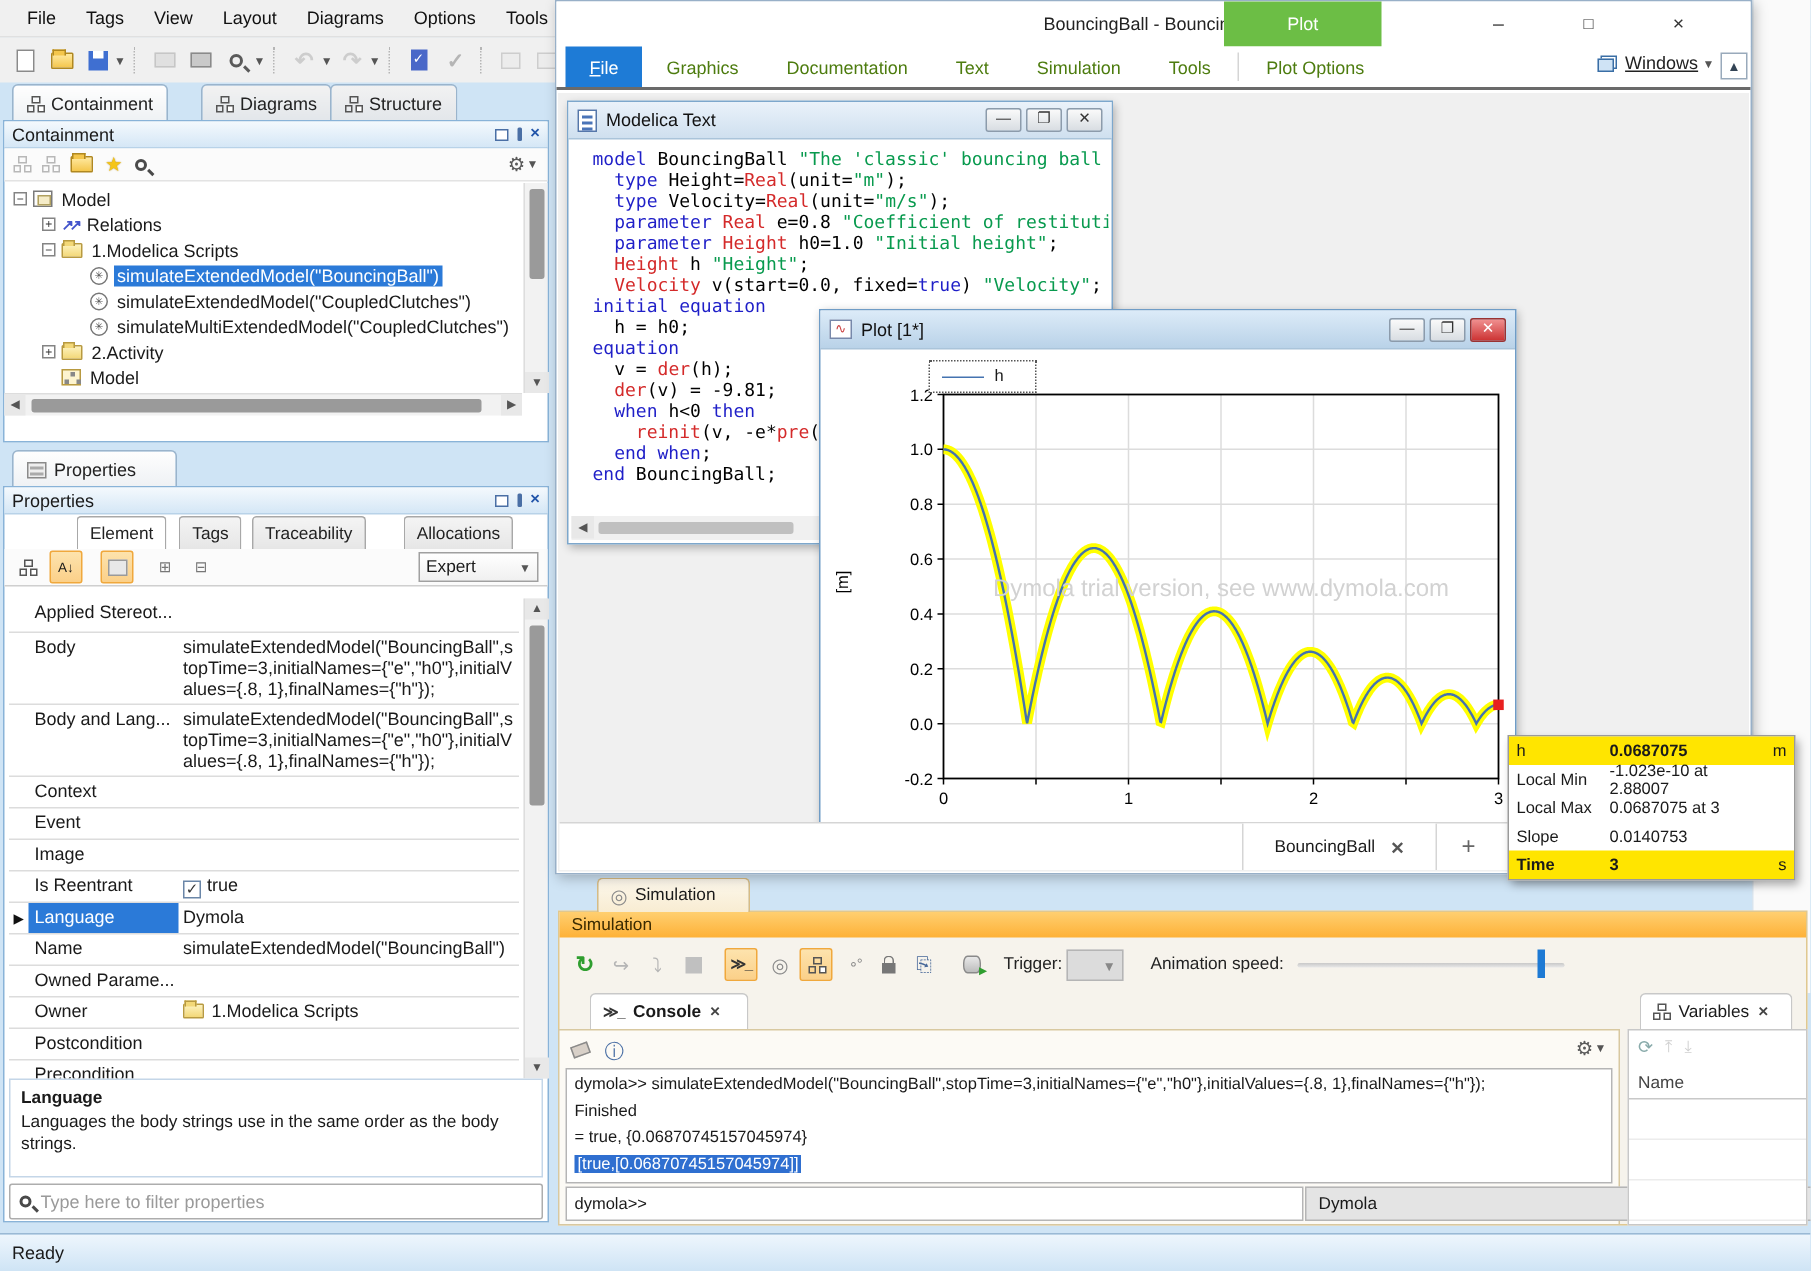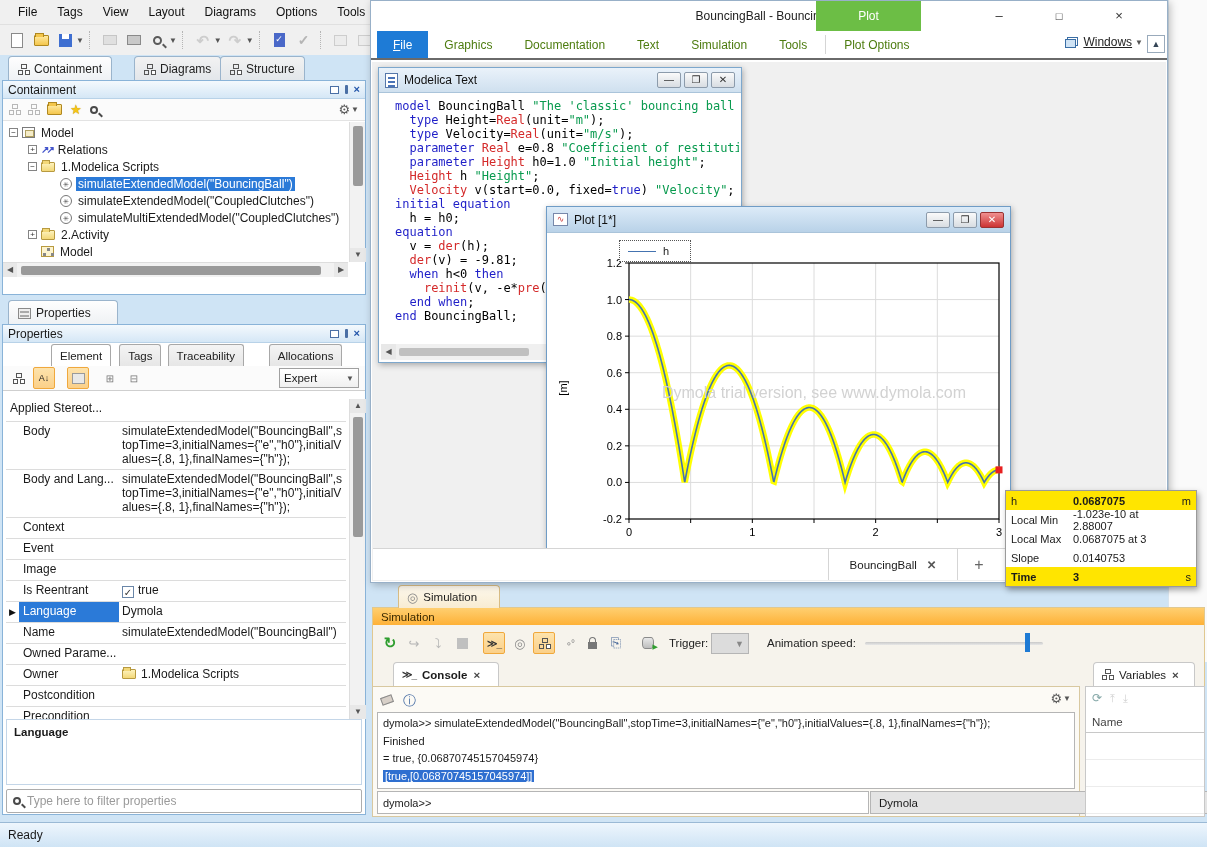--- a/index.html
+++ b/index.html
@@ -385,21 +385,21 @@
           <span class="ic-winbtn"></span>
         </span>
       <span class="tbi" style="position:absolute; left:96px; top:1px; font-size:10px; color:#777;">⊞</span>
       <span class="tbi" style="position:absolute; left:120px; top:1px; font-size:10px; color:#777;">⊟</span>
       <span class="selectbox" style="position:absolute; right:6px; top:2px; width:80px; height:20px;">
         <span>Expert</span>
         <span class="ar">▼</span>
       </span>
     </div>
     <div id="prop-grid" class="pgrid" style="top:74px;">
-        <div class="prow" style="height: 23px; overflow: hidden; flex-direction: column;">
+        <div class="prow" style="height: 23px; overflow: hidden;">
           <span class="pmark"></span>
           <span class="plabel">Applied Stereot...</span>
           <span class="pvalue"></span>
         </div>
         <div class="prow" style="height: 48px; overflow: hidden;">
           <span class="pmark"></span>
           <span class="plabel">Body</span>
           <span class="pvalue">simulateExtendedModel("BouncingBall",stopTime=3,initialNames={"e","h0"},initialValues={.8, 1},finalNames={"h"});</span>
         </div>
         <div class="prow" style="height: 48px; overflow: hidden;">
@@ -458,20 +458,21 @@
           <span class="pvalue"></span>
         </div>
       </div>
     <div class="scroll-v" style="right:0; top:74px; height:320px;">
       <div class="sarrow" style="top:0;">▲</div>
       <div class="sthumb" style="left:3px; top:18px; width:10px; height:120px;"></div>
       <div class="sarrow" style="bottom:0;">▼</div>
     </div>
     <div class="desc-box" style="left:3px; top:394px; right:3px; height:66px;">
       <div class="b">Language</div>
+      <div>Languages the body strings use in the same order as the body strings.</div>
     </div>
     <div class="filter-box" style="left:3px; top:464px; right:3px; height:24px;">
       <span class="ico-search"></span>
       <input type="text" placeholder="Type here to filter properties" style="">
     </div>
   </div>
 
   <div id="right-strip" class="abs"></div>
 
   <div id="sim-tab" class="abs">

